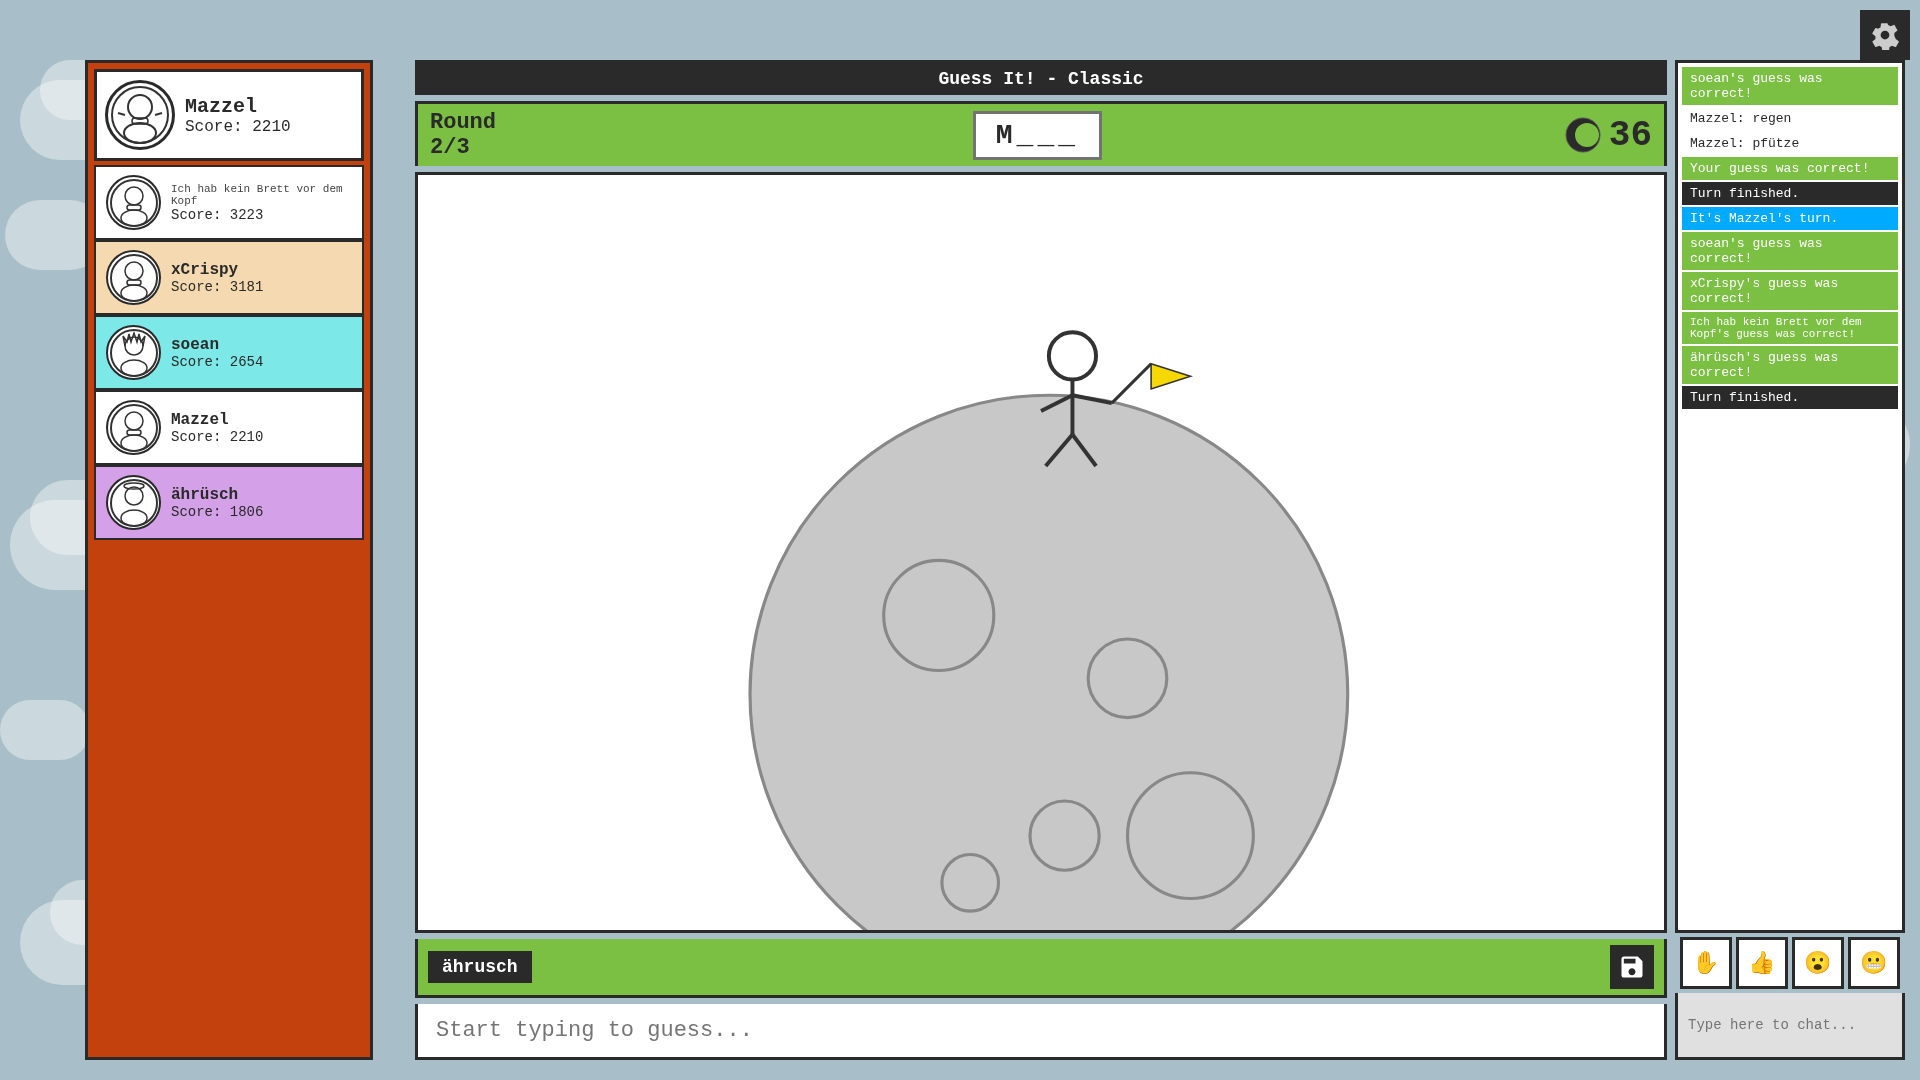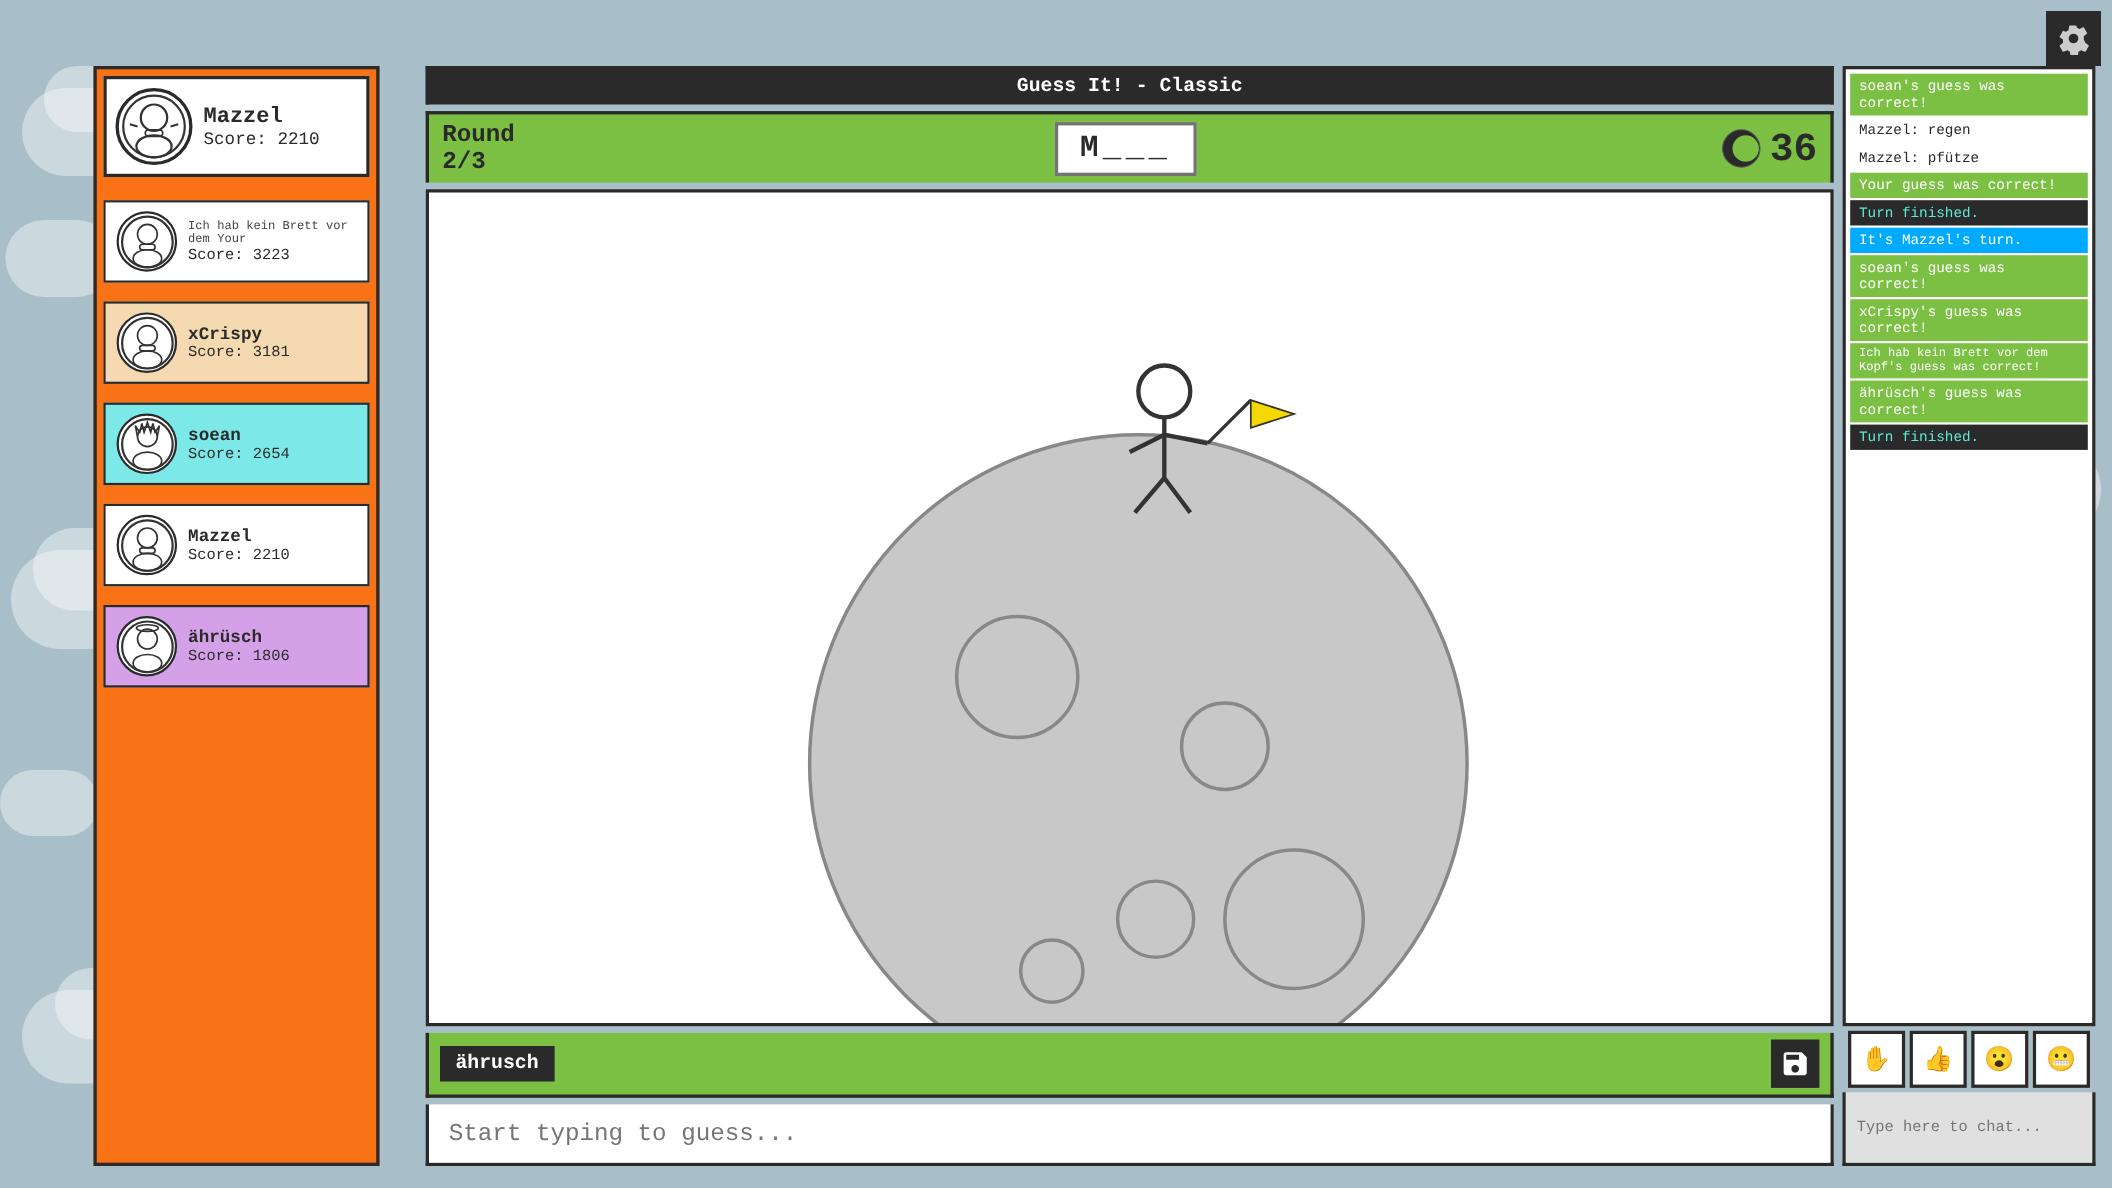--- a/index.html
+++ b/index.html
@@ -39,27 +39,27 @@
       top: 60px;
       left: 85px;
       right: 15px;
       bottom: 20px;
       display: flex;
       gap: 8px;
     }
 
     
     .left-panel {
-      width: 260px;
-      background: #f97316;
+      width: 288px;
+      background: #c2410c;
       border: 3px solid #2a2a2a;
       display: flex;
       flex-direction: column;
       padding: 6px;
-      gap: 17px;
+      gap: 0;
     }
 
     .current-player-card {
       background: white;
       border: 3px solid #2a2a2a;
       display: flex;
       align-items: center;
       padding: 8px;
       gap: 10px;
       margin-bottom: 4px;
@@ -274,21 +274,21 @@
       overflow: hidden;
     }
 
     .chat-msg {
       padding: 4px 8px;
       font-size: 13px;
       font-family: 'Courier New', monospace;
       color: #2a2a2a;
     }
     .chat-msg.correct { background: #7bc043; color: white; }
-    .chat-msg.turn-finished { background: #2a2a2a; color: #5eead4; }
+    .chat-msg.turn-finished { background: #2a2a2a; color: #ffffff; }
     .chat-msg.its-turn { background: #00aaff; color: white; }
     .chat-msg.regular { background: transparent; color: #2a2a2a; }
 
     
     .reaction-row {
       display: flex;
       gap: 4px;
       justify-content: center;
     }
     .reaction-btn {
@@ -375,21 +375,21 @@
     <div class="player-card">
       <div class="avatar-sm">
         <svg width="50" height="50" viewBox="0 0 50 50">
           <circle cx="25" cy="25" r="23" fill="white" stroke="#333" stroke-width="2"></circle>
           <circle cx="25" cy="18" r="9" fill="none" stroke="#333" stroke-width="1.5"></circle>
           <ellipse cx="25" cy="40" rx="13" ry="8" fill="none" stroke="#333" stroke-width="1.5"></ellipse>
           <rect x="18" y="27" width="14" height="5" rx="2.5" fill="none" stroke="#333" stroke-width="1.5"></rect>
         </svg>
       </div>
       <div class="pinfo">
-        <div class="pnick">Ich hab kein Brett vor dem Your</div>
+        <div class="pnick">Ich hab kein Brett vor dem Kopf</div>
         <div class="pscore">Score: 3223</div>
       </div>
     </div>
 
     <div class="player-card active-xcrispy">
       <div class="avatar-sm">
         <svg width="50" height="50" viewBox="0 0 50 50">
           <circle cx="25" cy="25" r="23" fill="white" stroke="#333" stroke-width="2"></circle>
           <circle cx="25" cy="18" r="9" fill="none" stroke="#333" stroke-width="1.5"></circle>
           <ellipse cx="25" cy="40" rx="13" ry="8" fill="none" stroke="#333" stroke-width="1.5"></ellipse>

